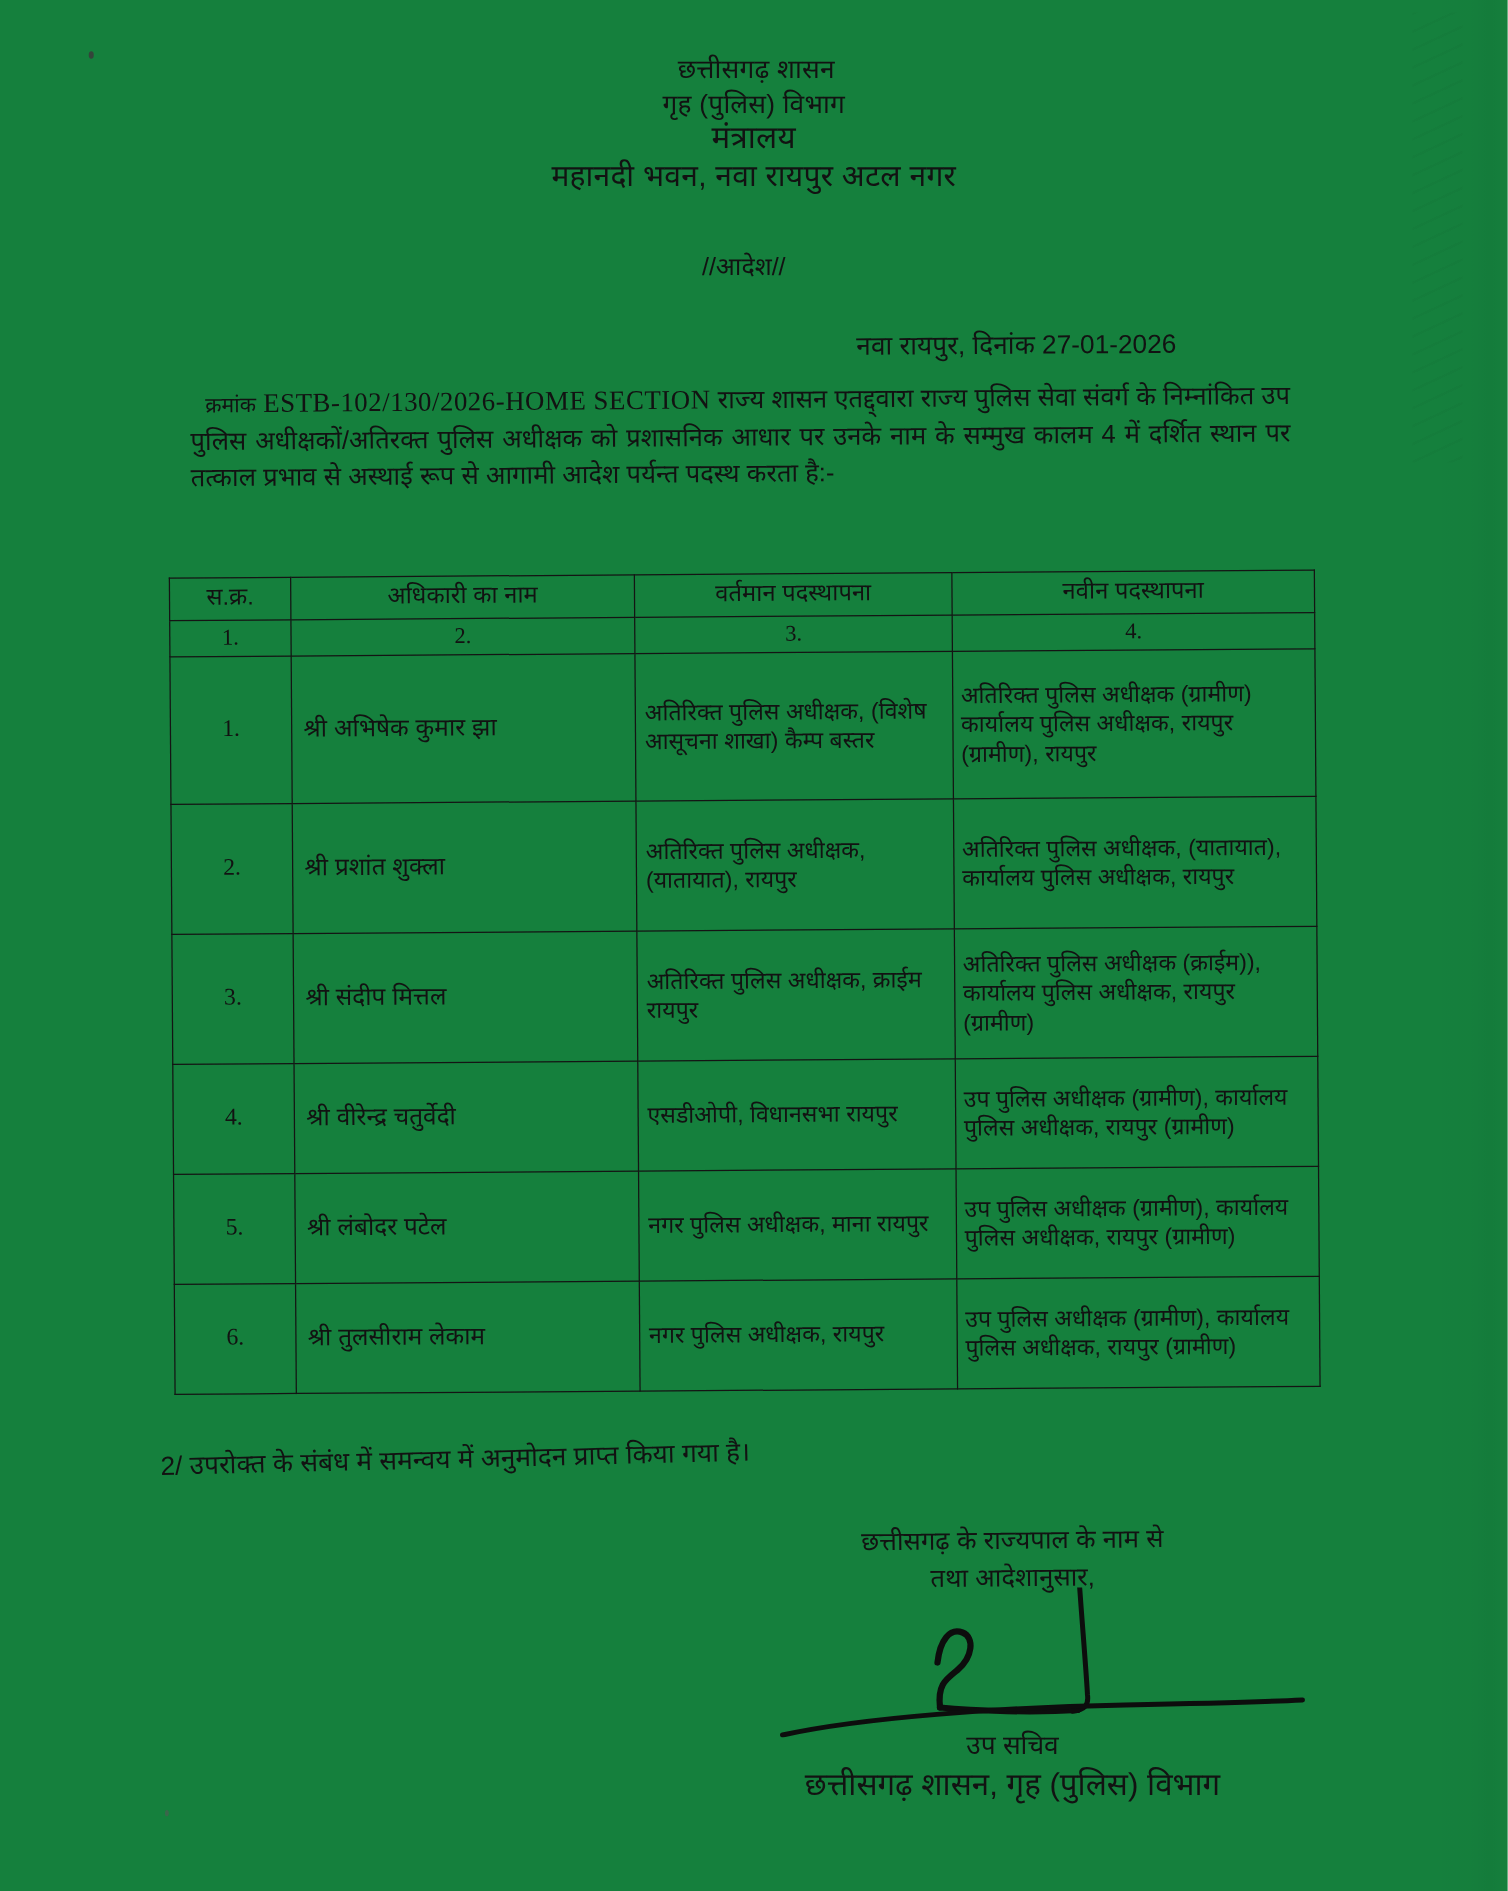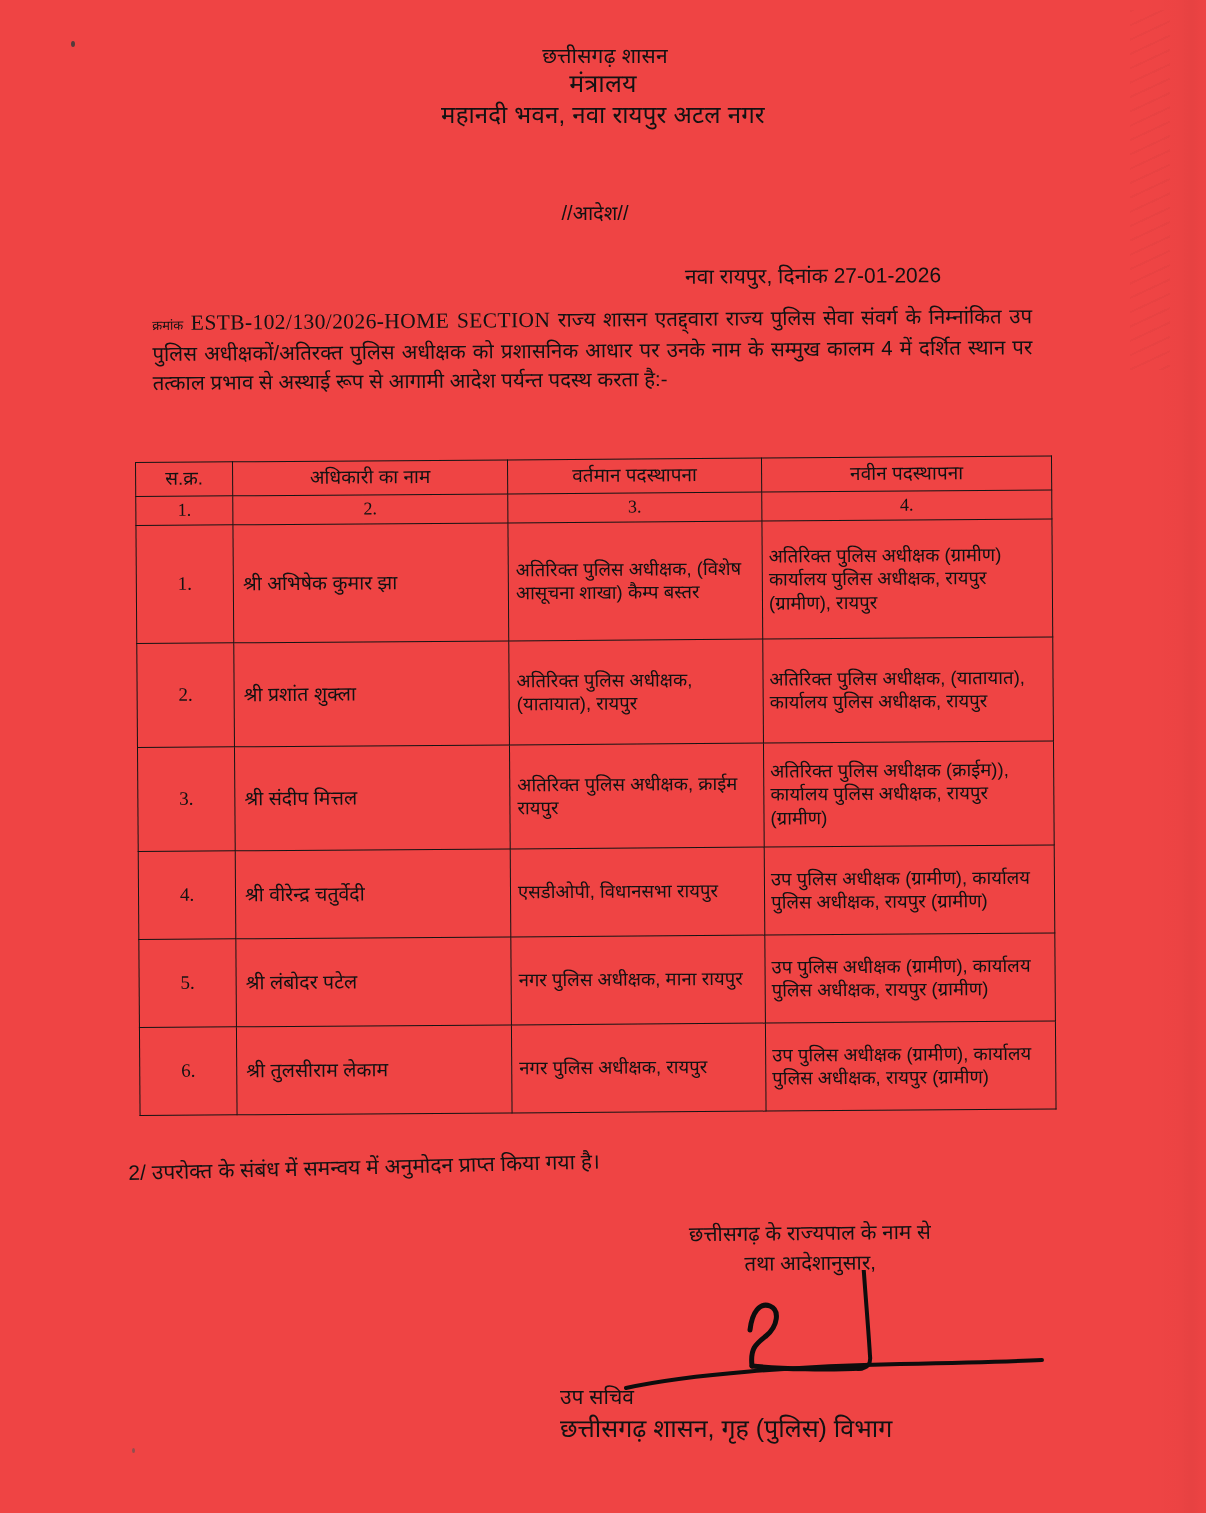--- a/index.html
+++ b/index.html
@@ -6,21 +6,21 @@
   body{
     width:1206px;height:1513px;
     background:#ffffff;
     font-family:"Liberation Sans","DejaVu Sans",sans-serif;
     color:#121212;
     position:relative;
     overflow:hidden;
   }
   .page{
     position:absolute;inset:0;
-    background:#ef4444;
+    background:#15803d;
   }
   
   .scan-edge{
     position:absolute;top:0;right:0;width:64px;height:100%;
     background:linear-gradient(to right,rgba(0,0,0,0) 0%,rgba(0,0,0,0.012) 55%,rgba(0,0,0,0.035) 78%,rgba(0,0,0,0.008) 100%);
     pointer-events:none;
   }
   .scan-streaks{
     position:absolute;top:10px;right:36px;width:40px;height:360px;
     background:repeating-linear-gradient(155deg,rgba(0,0,0,0.05) 0px,rgba(0,0,0,0.05) 2px,rgba(0,0,0,0) 2px,rgba(0,0,0,0) 13px);
@@ -59,21 +59,21 @@
   }
 
   
   .para{
     position:absolute;left:152px;top:308px;width:880px;
     font-size:20.5px;line-height:1.42;
     text-align:justify;
     transform:rotate(-0.45deg);
     transform-origin:left top;
   }
-  .para .krm{font-size:13px;}
+  .para .krm{font-size:17px;margin-left:12px;}
   .para .orderno{
     font-family:"Liberation Serif","DejaVu Serif",serif;
     font-size:21.5px;letter-spacing:.4px;
   }
 
   
   .tbl-wrap{
     position:absolute;left:135px;top:462px;width:880px;
     transform:rotate(-0.4deg);
     transform-origin:left top;
@@ -115,36 +115,37 @@
     position:absolute;left:630px;top:1218px;width:360px;
     text-align:center;font-size:20.5px;line-height:1.45;
     transform:rotate(-0.6deg);
   }
   .sigwrap{
     position:absolute;left:600px;top:1270px;width:470px;height:120px;
     pointer-events:none;
   }
   .signoff{
     position:absolute;left:560px;top:1382px;width:500px;
-    text-align:left;font-size:21px;line-height:1.4;
+    text-align:center;font-size:21px;line-height:1.4;
   }
   .signoff .r2{font-size:25px;}
 </style>
 </head>
 <body>
 
 <div class="page">
 
   <div class="scan-edge"></div>
   <div class="scan-streaks"></div>
   <div class="speck"></div>
   <div class="speck2"></div>
 
   <div class="hdr">
     <div class="l1">छत्तीसगढ़ शासन</div>
+    <div class="l2">गृह (पुलिस) विभाग</div>
     <div class="l3">मंत्रालय</div>
     <div class="l4">महानदी भवन, नवा रायपुर अटल नगर</div>
   </div>
 
   <div class="aadesh">//आदेश//</div>
 
   <div class="dateline">नवा रायपुर, दिनांक 27-01-2026</div>
 
   <div class="para">
     <span class="krm">क्रमांक</span>

